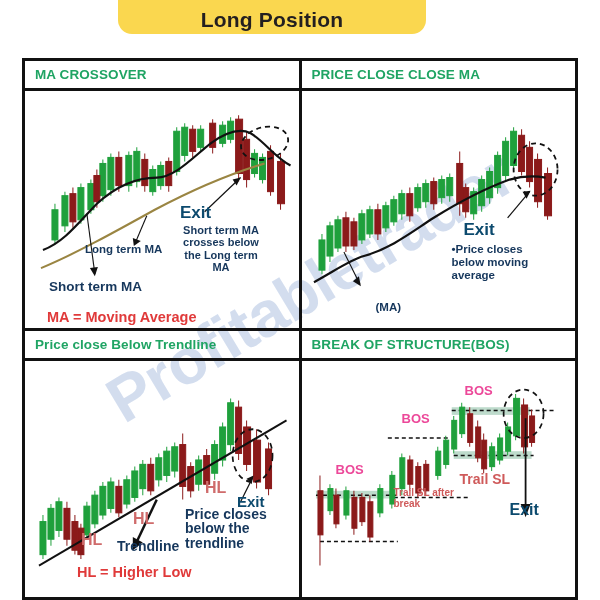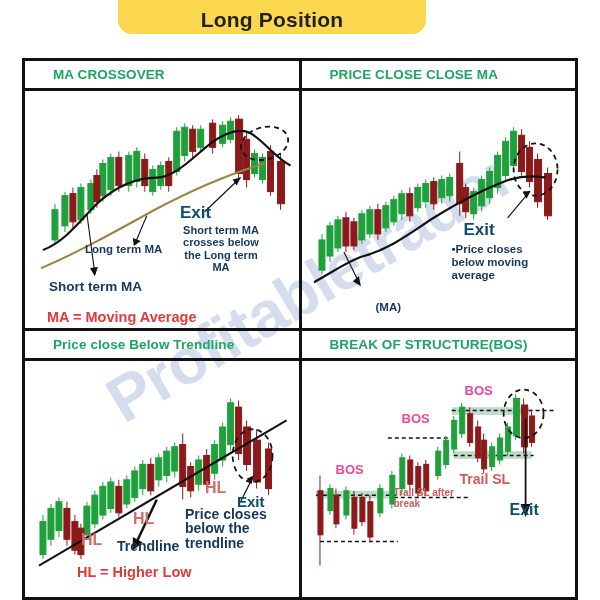--- a/index.html
+++ b/index.html
@@ -39,21 +39,21 @@
     box-sizing:border-box;z-index:5;
   }
   .panel{
     border-right:3px solid #111;border-bottom:3px solid #111;
     box-sizing:border-box;display:flex;flex-direction:column;
     position:relative;background:transparent;
   }
   .panel-head{
     height:30px;flex:0 0 30px;border-bottom:3px solid #111;
     display:flex;align-items:center;box-sizing:border-box;
-    padding-left:28px;
+    padding-left:10px;
   }
   .panel-head-text{
     font-size:13.5px;font-weight:bold;color:#1fa463;letter-spacing:.1px;
   }
   .panel-body{flex:1;position:relative;overflow:hidden;}
   .panel-body svg{position:absolute;left:0;top:0;width:100%;height:100%;}
 
   .footnote{
     position:absolute;font-size:14.5px;font-weight:bold;color:#e03a3a;
   }

